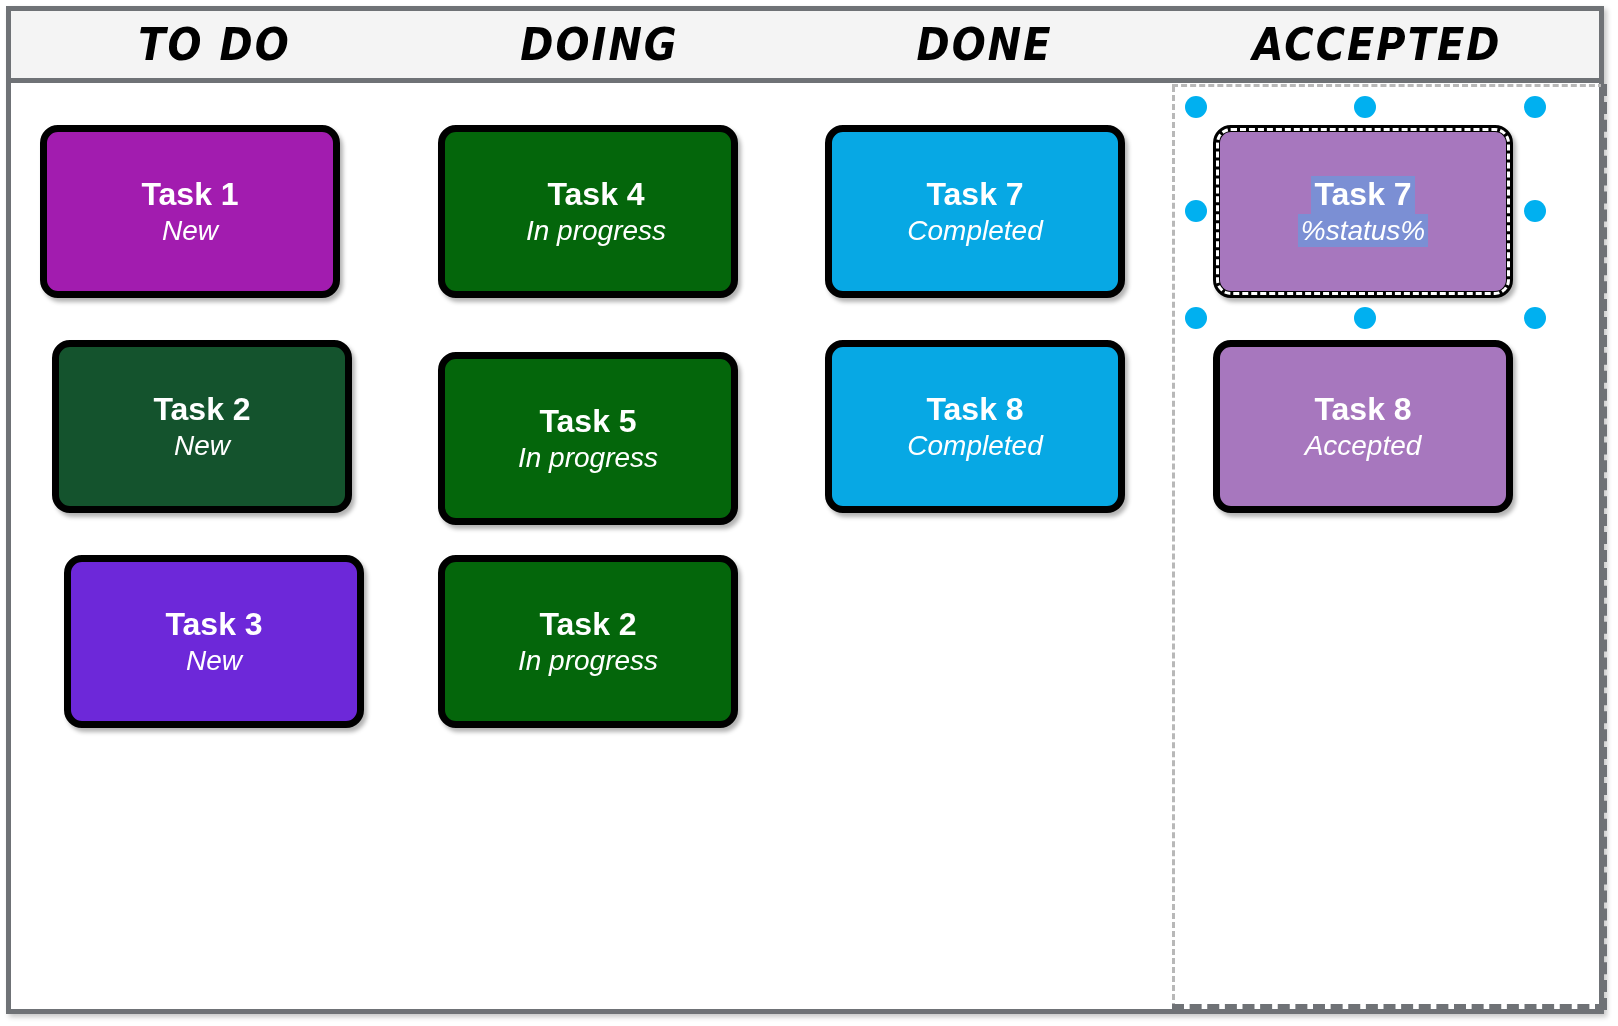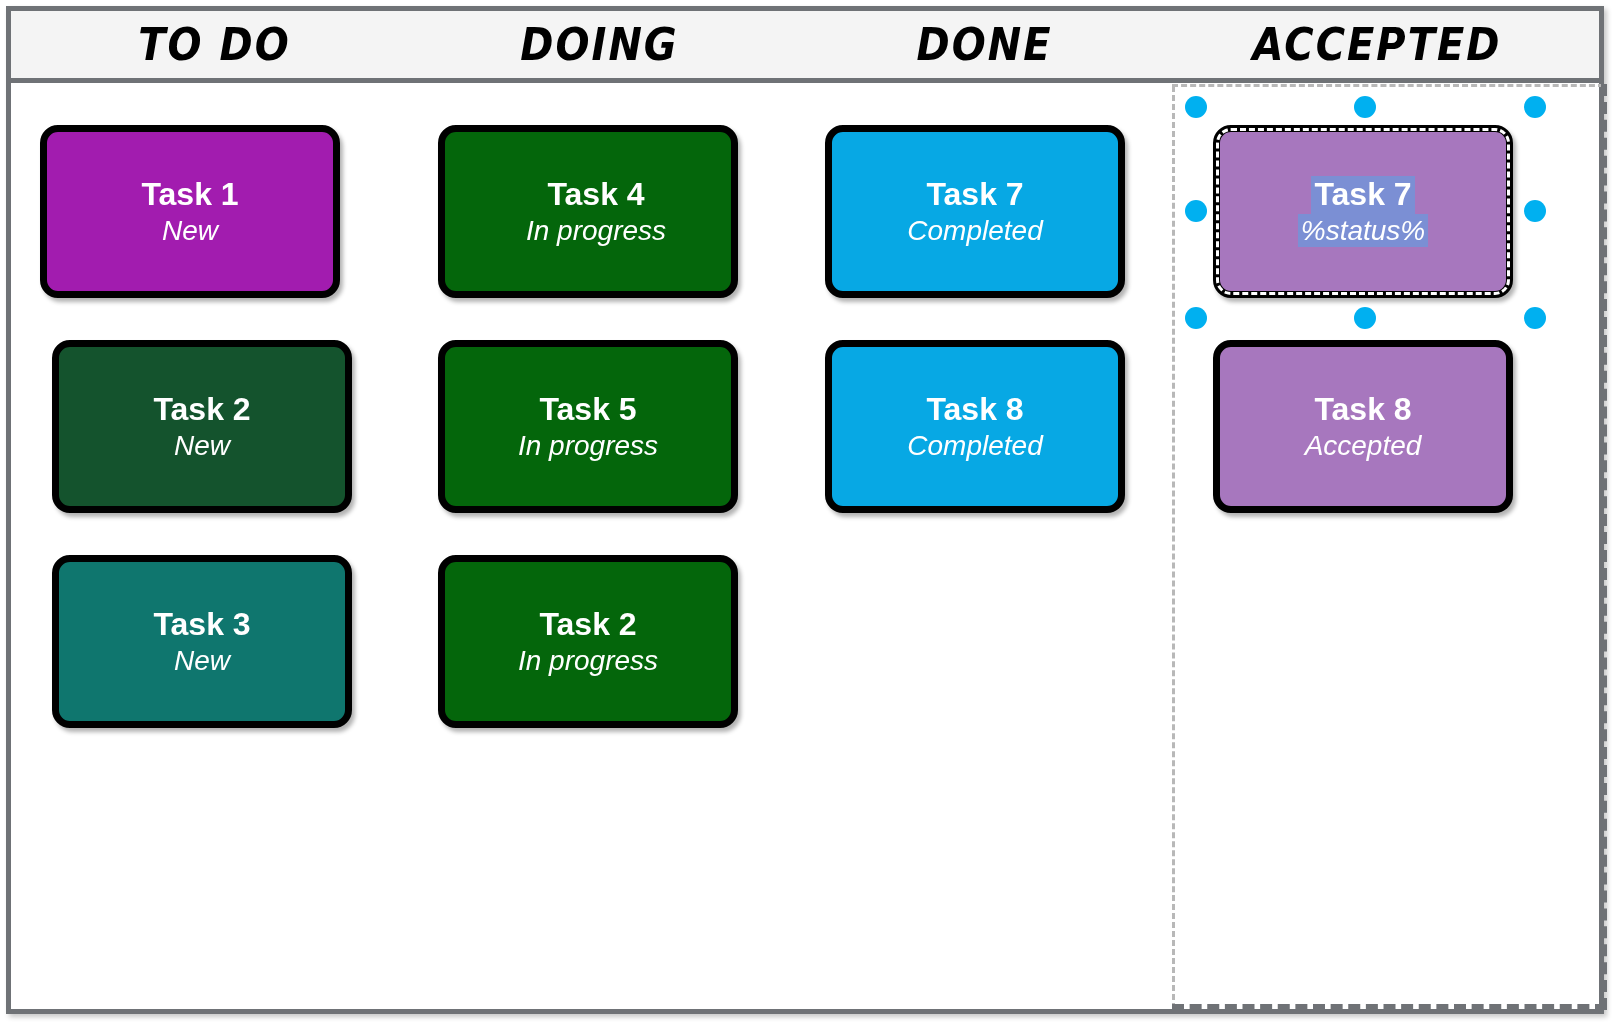--- a/index.html
+++ b/index.html
@@ -180,30 +180,30 @@
   <div class="sel-rect-bottom"></div>
 
   <div class="card" style="left:40px; top:125px; background:#a21caf;">
     <div class="t-title">Task 1</div>
     <div class="t-status">New</div>
   </div>
   <div class="card" style="left:52px; top:340px; background:#14532d;">
     <div class="t-title">Task 2</div>
     <div class="t-status">New</div>
   </div>
-  <div class="card" style="left:52px; top:555px; background:#0f766e;">
+  <div class="card" style="left:64px; top:555px; background:#6d28d9;">
     <div class="t-title">Task 3</div>
     <div class="t-status">New</div>
   </div>
 
   <div class="card" style="left:438px; top:125px; background:#04660b;padding-left:16px;">
     <div class="t-title">Task 4</div>
     <div class="t-status">In progress</div>
   </div>
-  <div class="card" style="left:438px; top:340px; background:#04660b;">
+  <div class="card" style="left:438px; top:352px; background:#04660b;">
     <div class="t-title">Task 5</div>
     <div class="t-status">In progress</div>
   </div>
   <div class="card" style="left:438px; top:555px; background:#04660b;">
     <div class="t-title">Task 2</div>
     <div class="t-status">In progress</div>
   </div>
 
   <div class="card" style="left:825px; top:125px; background:#07a8e4;">
     <div class="t-title">Task 7</div>

